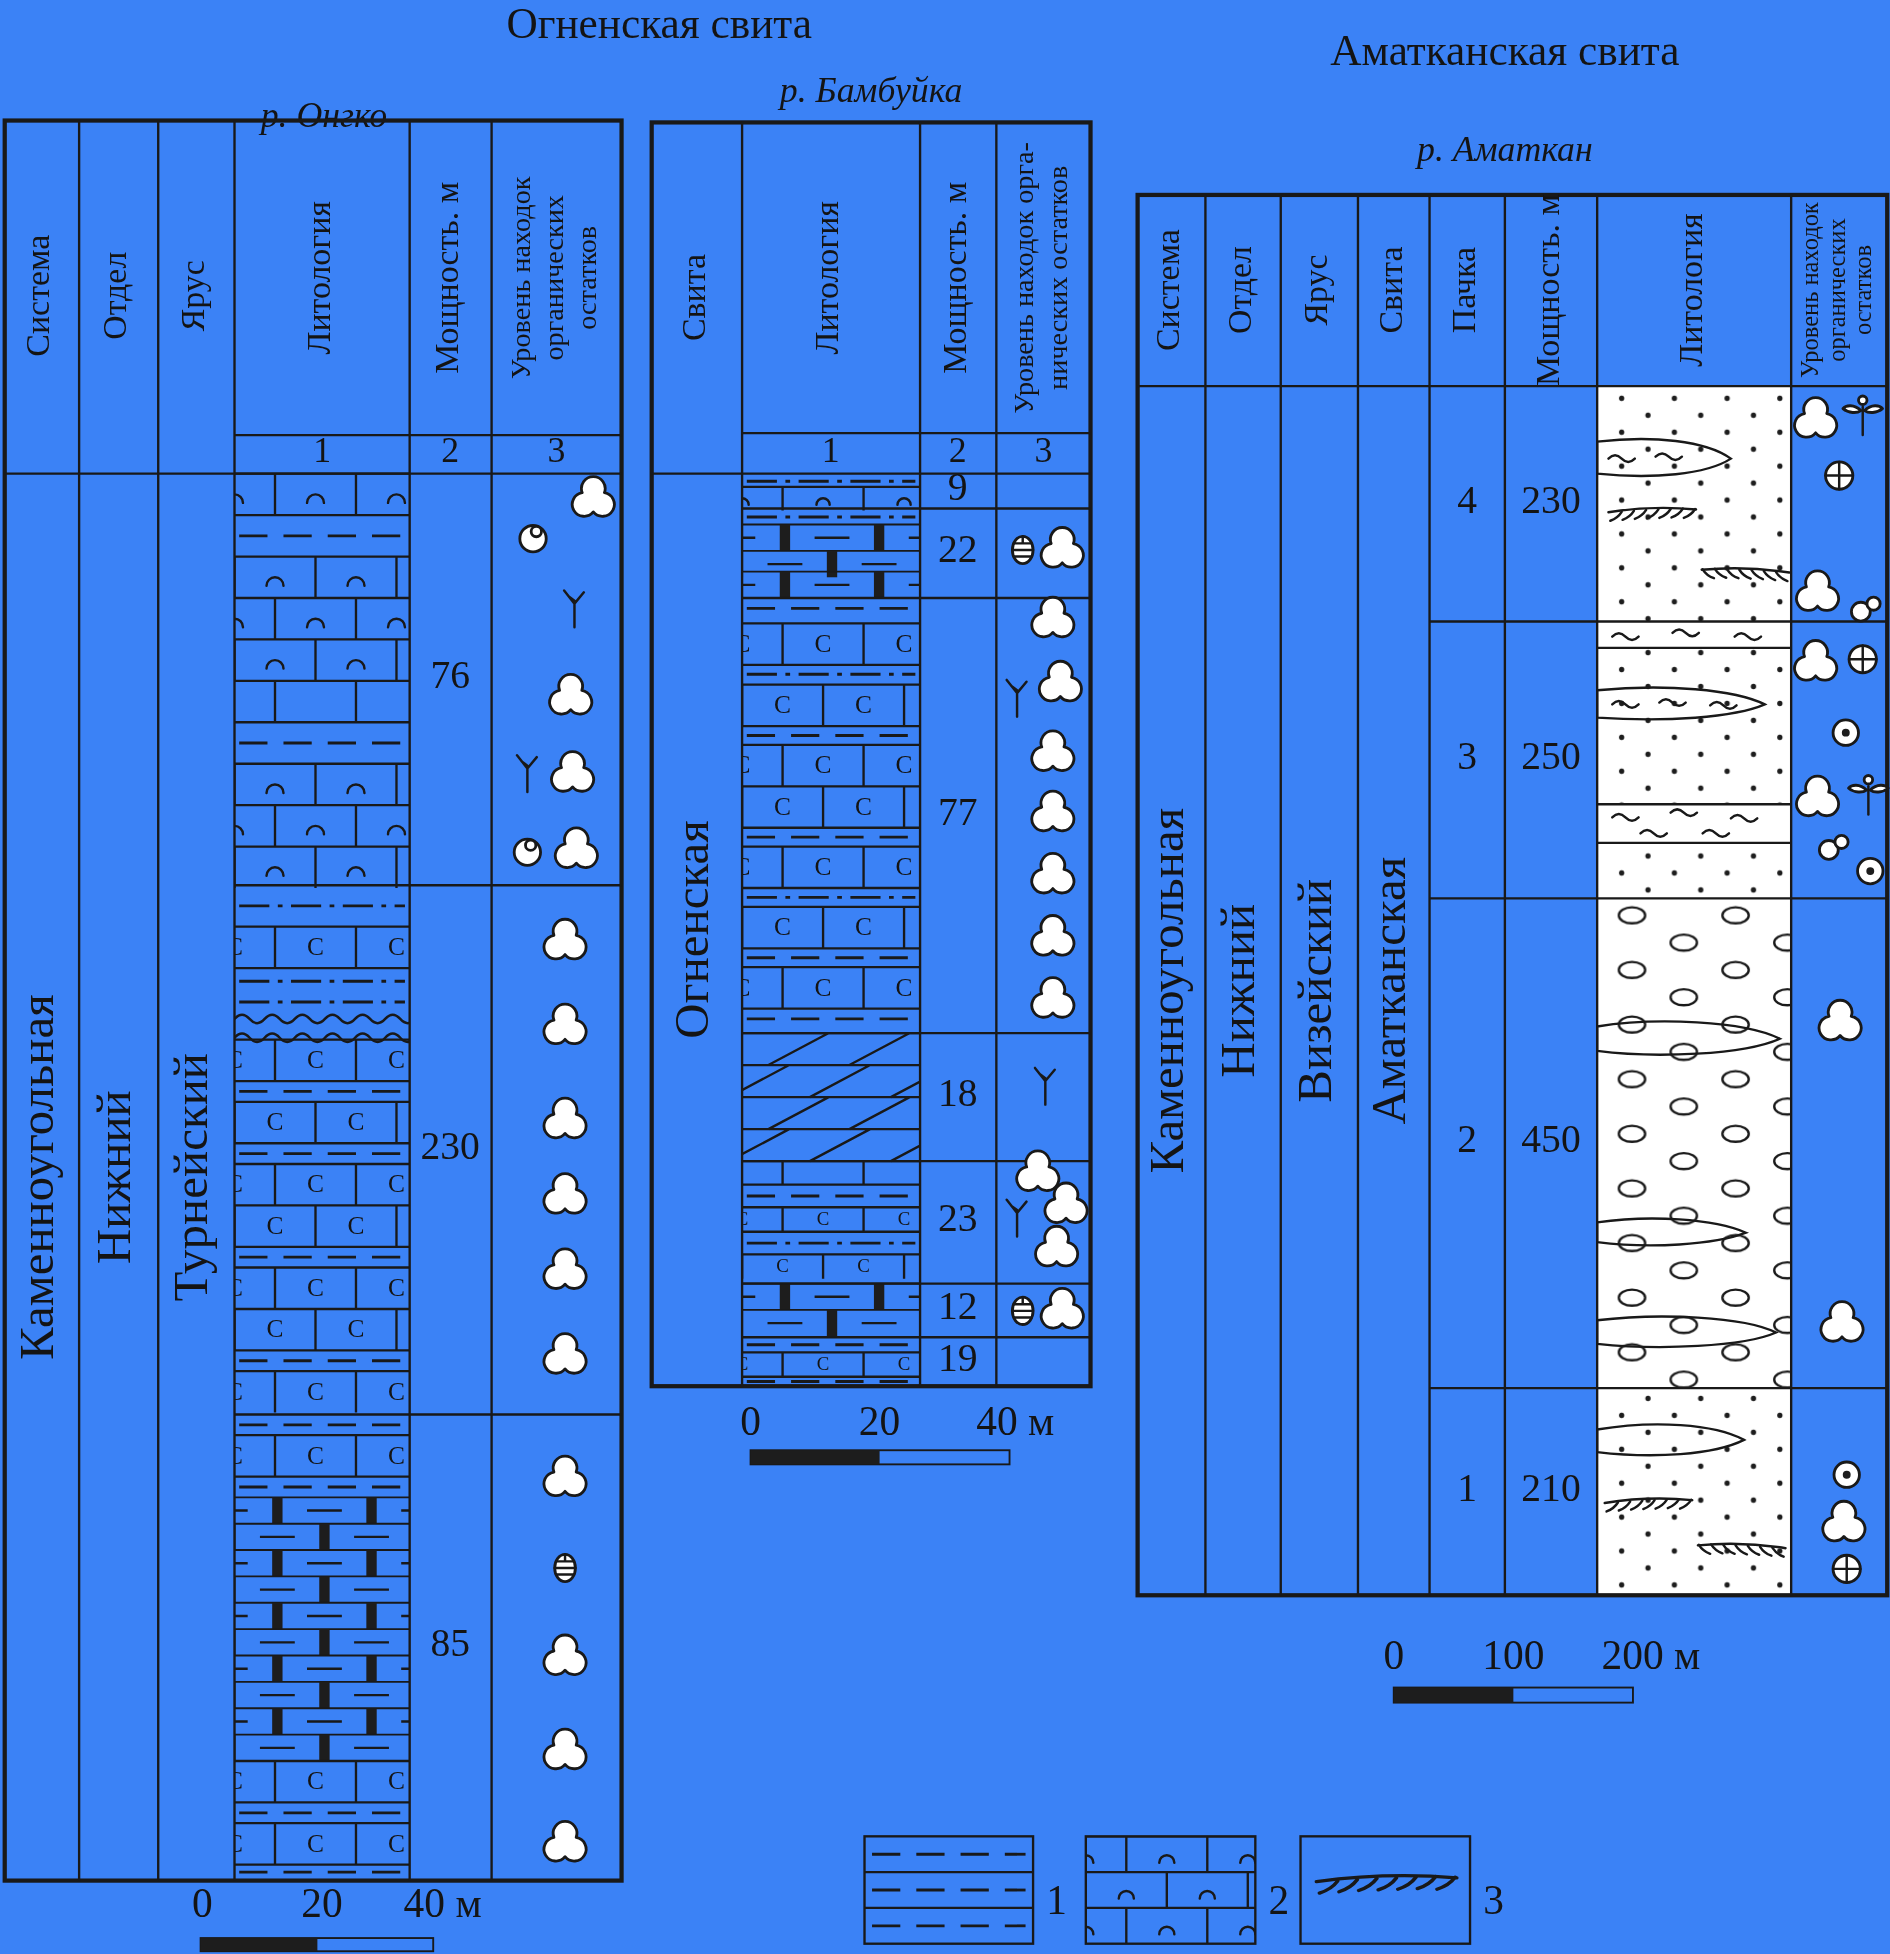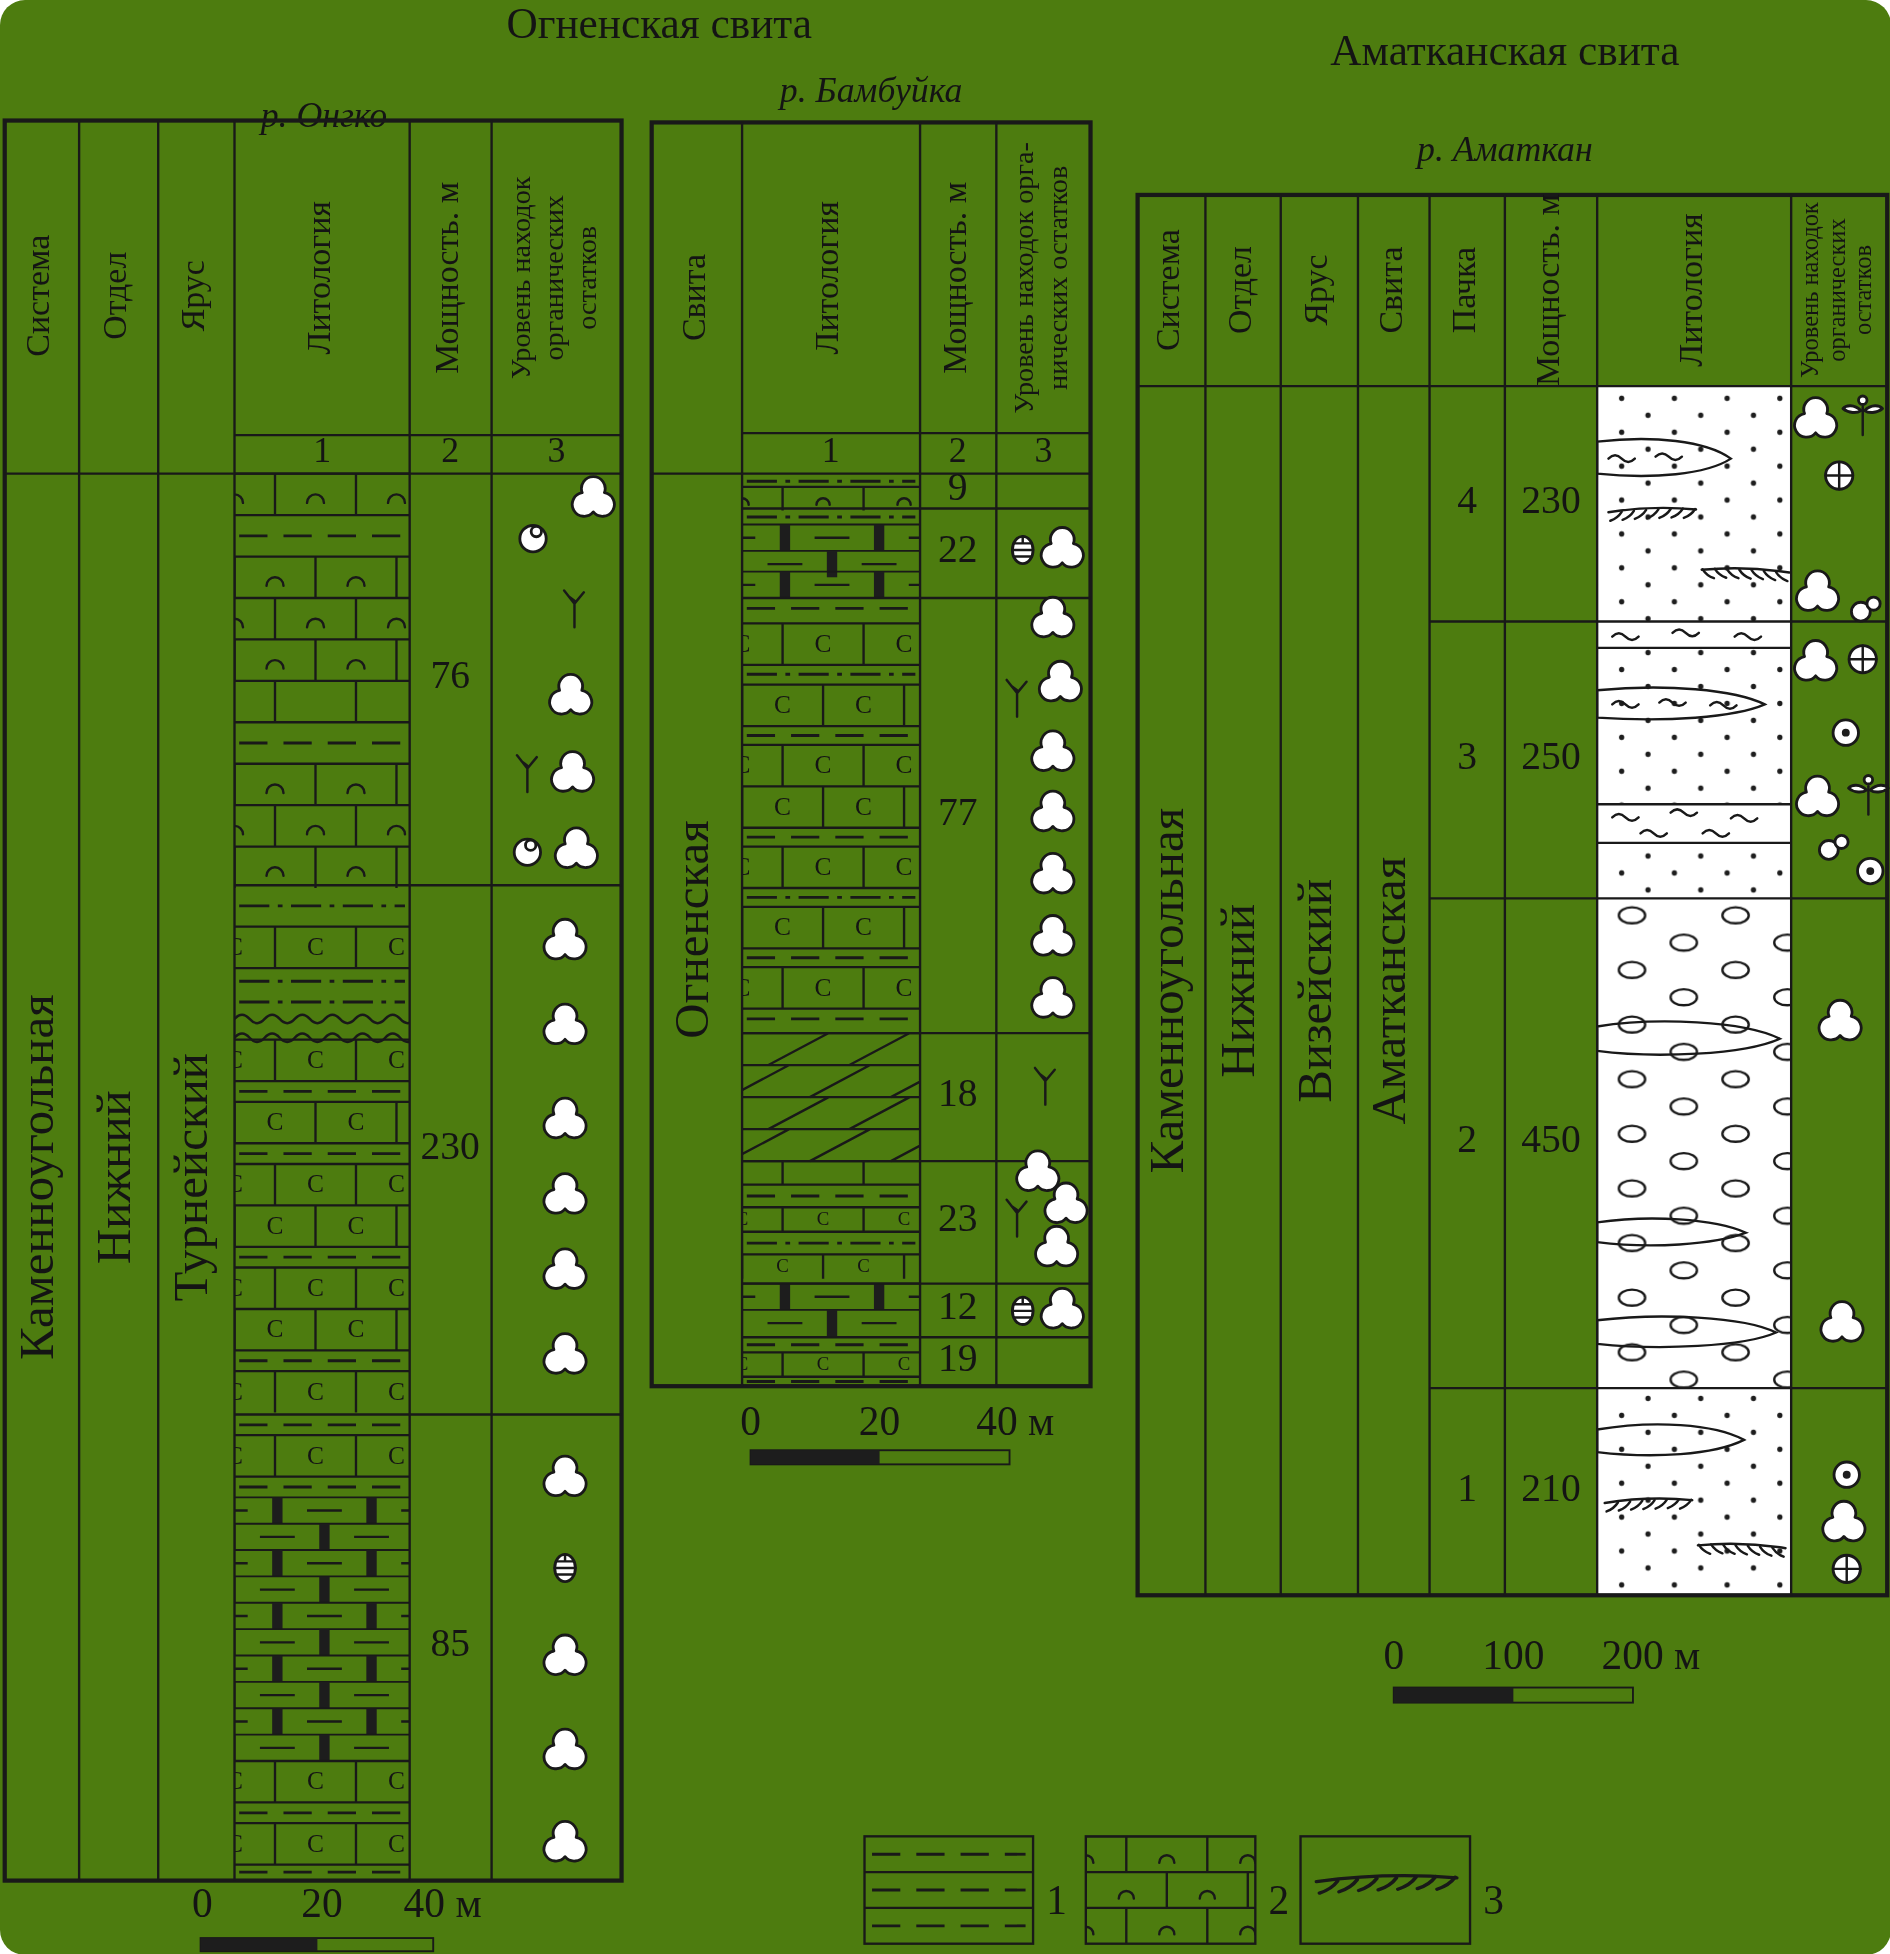--- a/index.html
+++ b/index.html
@@ -1,16 +1,16 @@
 <!DOCTYPE html>
 <html style="font-size:15px"><head>
 <meta charset="utf-8">
 <style>
   html,body{margin:0;padding:0;background:#fff;}
-  #fig{position:relative;width:1891px;height:1955px;background:#4d7c0f;border-radius:25px;}
+  #fig{position:relative;width:1891px;height:1955px;background:#3b82f6;}
   svg{display:block;}
   svg text{font-family:"Liberation Serif","DejaVu Serif",serif;fill:#141414;text-anchor:middle;dominant-baseline:middle;}
   .fs26{font-size:26px}.fs30{font-size:30px}.fs36{font-size:36px}.fs38{font-size:38px}
   .fs42{font-size:42px}.fs44{font-size:44px}.fs46{font-size:46px}.fs52{font-size:52px}
   .it{font-style:italic}
   .cm{font-size:27px}.cms{font-size:20px}
   .ln{fill:none;stroke:#191919;stroke-width:2.5px}
   .ln2{fill:none;stroke:#191919;stroke-width:2px}
   .lnb{fill:none;stroke:#191919;stroke-width:4.5px}
   .lnr{fill:none;stroke:#191919;stroke-width:2.6px;stroke-linecap:round}

